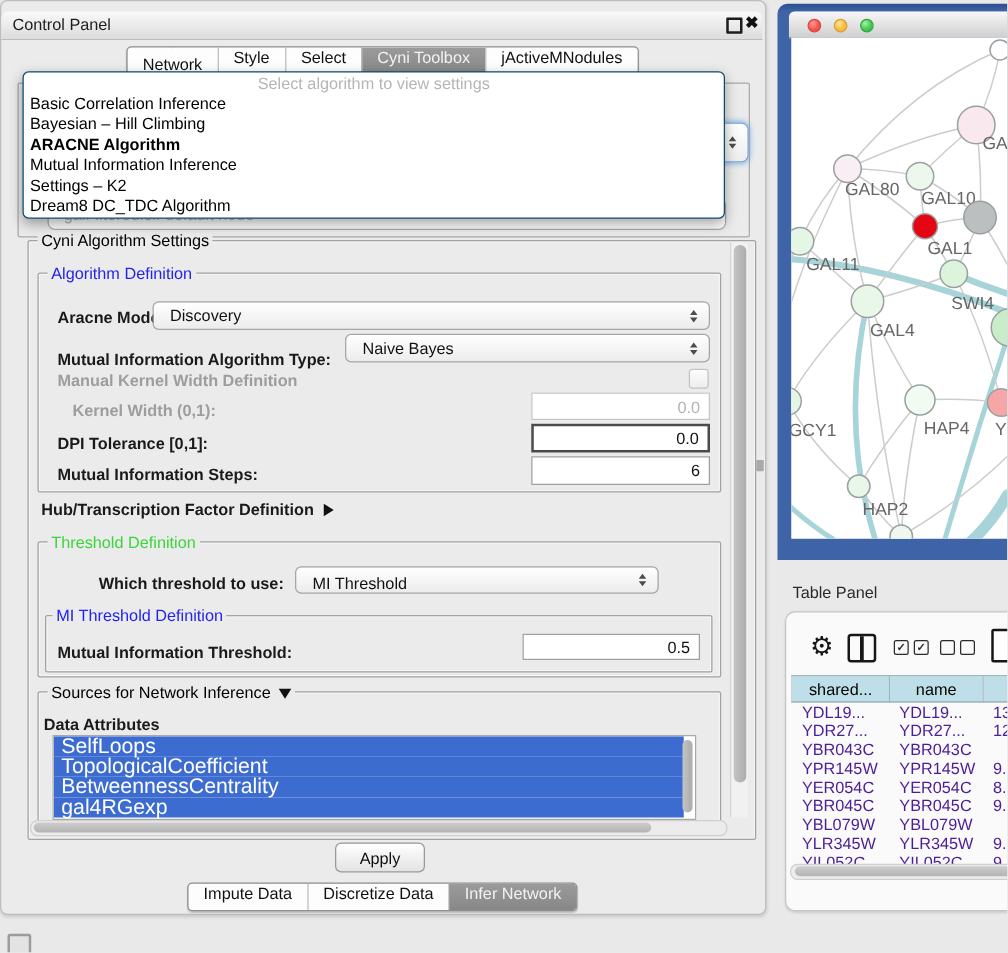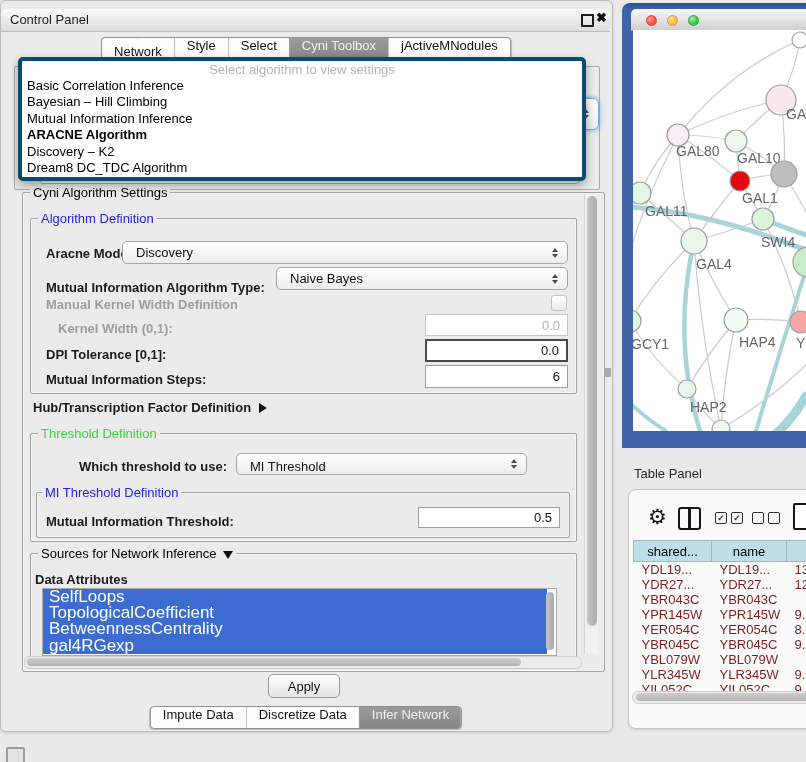--- a/index.html
+++ b/index.html
@@ -16,21 +16,21 @@
   .tabbar .tab{display:flex;align-items:center;gap:5px;padding:0 12px;font-size:13px;color:#111;border-left:1px solid #bdbdbd;white-space:nowrap;cursor:default;flex-direction:column;}
   .tabbar .tab:first-child{border-left:none;}
   .tabbar .tab.sel{background:linear-gradient(#9b9b9b,#878787);color:#f2f2f2;border-left-color:#8f8f8f;}
   #topTabs{left:306px;top:37px;transform:translateX(-50%);}
   #bottomTabs{left:306px;top:706px;transform:translateX(-50%);}
   
   .outer-group{left:14px;top:66px;width:584px;height:122px;border:1px solid #a9a9a9;border-radius:2px;}
   .bg-combo{left:38px;top:158px;width:543px;height:26px;background:#fff;border:1px solid #ababab;border-radius:6px;color:#b7b7b7;font-size:13px;line-height:26px;padding-left:12px;box-sizing:border-box;}
   .combo-frag{left:540px;top:98px;width:57px;height:30px;background:linear-gradient(#fff,#ededed);border:1px solid #7ba6d9;border-radius:6px;box-shadow:0 0 5px #6ba3dd;}
   
-  .dropdown{left:18px;top:57px;width:560px;height:116px;background:#fff;border:4px solid #0c4a6e;border-radius:5px;box-shadow:0 4px 10px rgba(0,0,0,.35);z-index:30;}
+  .dropdown{left:18px;top:57px;width:560px;height:116px;background:#fff;border:1px solid #0c4a6e;border-radius:5px;box-shadow:0 4px 10px rgba(0,0,0,.35);z-index:30;}
   .dd-placeholder{text-align:center;color:#b5b5b5;font-size:13px;line-height:17px;height:17px;}
   .dd-item{font-size:13px;line-height:16.4px;color:#000;padding-left:5px;white-space:nowrap;}
   .dd-item.sel{font-weight:bold;}
   
   .group{border:1px solid #a3a3a3;border-radius:2px;box-shadow:inset 0 0 0 1px rgba(255,255,255,.5);}
   .legend{background:#ebebeb;padding:0 3px;font-size:13px;line-height:13px;white-space:nowrap;z-index:5;}
   .legend.blue{color:#2323ee;}
   .legend.green{color:#3bd43b;}
   .lbl{font-size:13px;font-weight:bold;color:#1a1a1a;white-space:nowrap;}
   .lbl.dis{color:#9d9d9d;}
@@ -69,21 +69,21 @@
   
   .tp-title{left:634px;top:466px;font-size:13px;color:#2a2a2a;}
   .tp-box{left:628px;top:489px;width:192px;height:238px;background:#fafafa;border:1px solid #c6c6c6;border-radius:8px;box-shadow:0 1px 2px rgba(0,0,0,.12);}
   .gear{left:648px;top:505px;font-size:21px;color:#161616;}
   .split-icon{left:678px;top:507px;width:19px;height:19px;border:2.5px solid #161616;border-radius:3px;}
   .split-icon i{position:absolute;left:8px;top:0;width:2.5px;height:100%;background:#161616;}
   .cb-ico{position:absolute;width:10px;height:10px;border:1.8px solid #2a2a2a;border-radius:2px;font-size:9px;line-height:10px;text-align:center;color:#2a2a2a;font-weight:bold;}
   .doc-icon{left:793px;top:503px;width:16px;height:23px;border:2.5px solid #161616;border-radius:2px;background:#fff;}
   table.nettbl{border-collapse:collapse;font-size:13px;table-layout:fixed;}
   table.nettbl th{background:#bedfe9;border:1px solid #9fb6bd;font-weight:normal;font-size:13px;height:20px;padding:0 4px;overflow:hidden;white-space:nowrap;}
-  table.nettbl td{padding:0 0 0 8px;height:15px;line-height:15px;white-space:nowrap;overflow:hidden;color:#7f1d1d;}
+  table.nettbl td{padding:0 0 0 8px;height:15px;line-height:15px;white-space:nowrap;overflow:hidden;color:#4c1d95;}
   
   .mini-icon{left:6px;top:747px;width:15px;height:15px;border:2px solid #9c9c9c;background:#e3e3e3;border-radius:2px;}
   svg text{font-family:"Liberation Sans",sans-serif;}
 </style>
 </head>
 <body>
 
 <div id="screen">
 
   <div class="abs cpanel"></div>
@@ -125,23 +125,23 @@
         <i class="dn"></i>
       </span>
   </div>
   <div class="abs bg-combo">galFiltered.sif default node</div>
 
   <div class="abs dropdown">
     <div class="dd-placeholder">Select algorithm to view settings</div>
     <div id="ddItems">
         <div class="dd-item">Basic Correlation Inference</div>
         <div class="dd-item">Bayesian – Hill Climbing</div>
+        <div class="dd-item sel">ARACNE Algorithm</div>
         <div class="dd-item">Mutual Information Inference</div>
-        <div class="dd-item sel">ARACNE Algorithm</div>
-        <div class="dd-item">Discovery – K2</div>
+        <div class="dd-item">Settings – K2</div>
         <div class="dd-item">Dream8 DC_TDC Algorithm</div>
       </div>
   </div>
 
   <div class="abs group" style="left:22px;top:192px;width:581px;height:478px;"></div>
   <div class="abs legend" style="left:30px;top:186px;">Cyni Algorithm Settings</div>
   <div class="abs vsb-track" style="left:584px;top:194px;height:460px;">
     <div class="vsb-thumb" style="top:2px;height:430px;"></div>
   </div>
 

